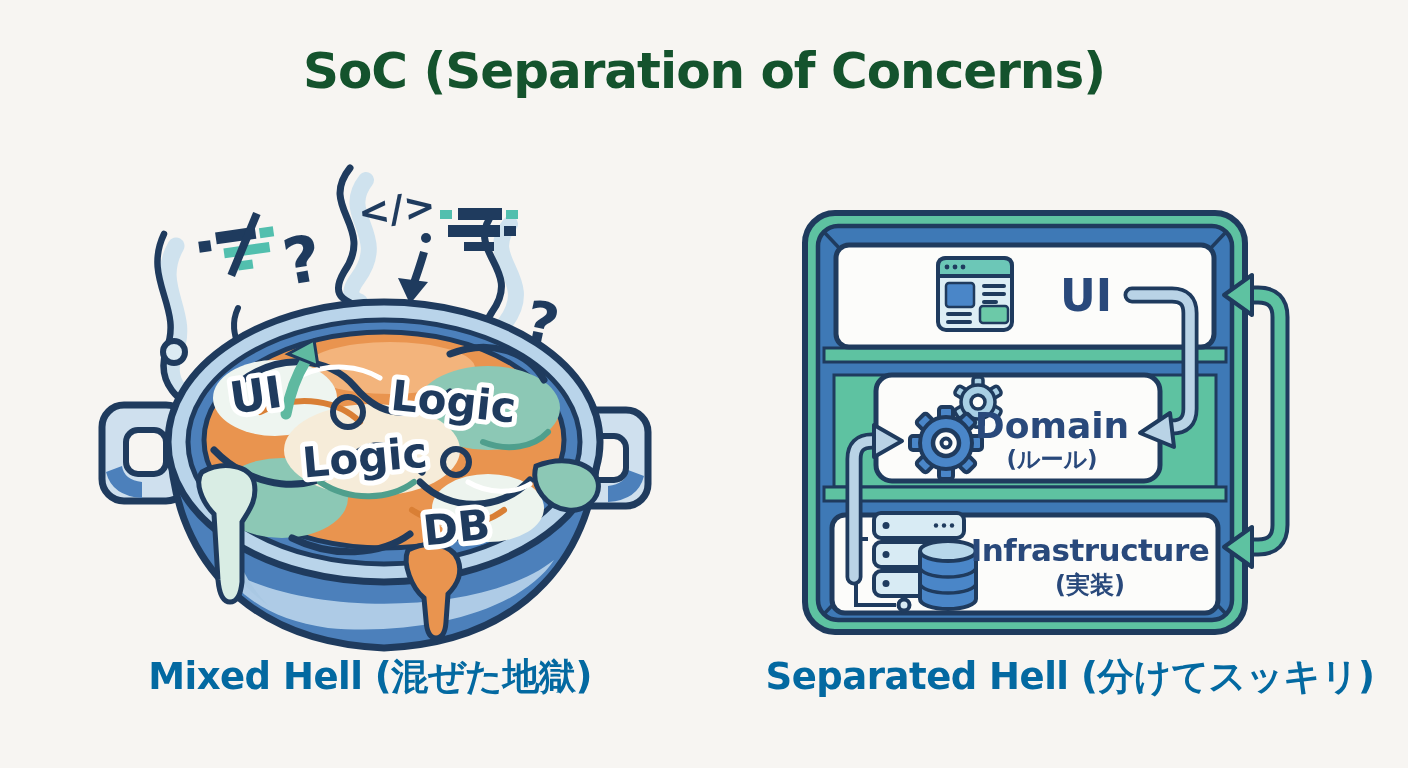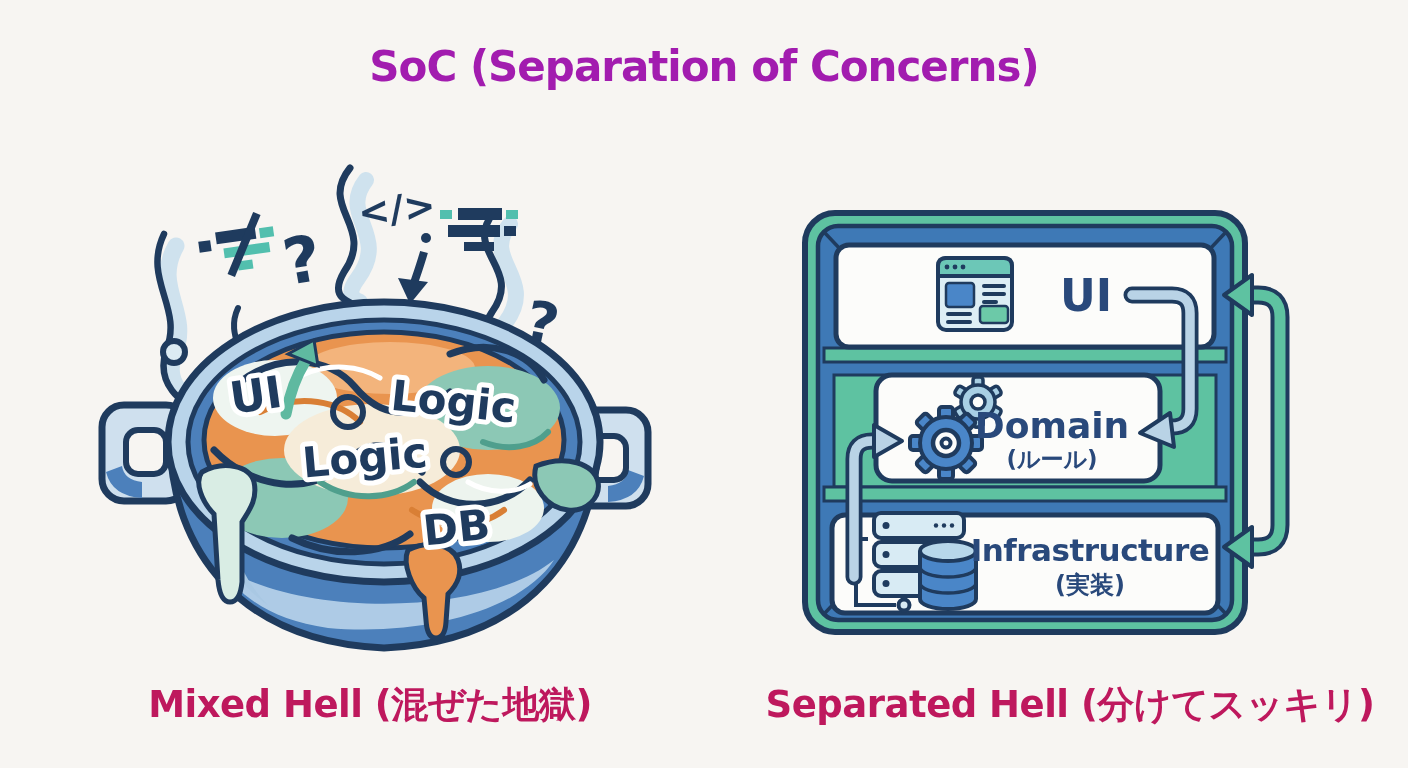--- a/index.html
+++ b/index.html
@@ -3,24 +3,24 @@
 <meta charset="utf-8">
 <style>
   html,body{margin:0;padding:0;}
   body{
     width:1408px;height:768px;position:relative;overflow:hidden;
     background:#f7f5f2;
     font-family:"DejaVu Sans","Liberation Sans",sans-serif;
   }
   .title{
     position:absolute;top:42px;left:0;width:1408px;text-align:center;
-    font-size:42px;font-weight:bold;letter-spacing:-1px;color:#a21caf;
+    font-size:50px;font-weight:bold;letter-spacing:-1px;color:#14532d;
   }
   .caption{
-    position:absolute;top:680px;font-size:37px;font-weight:bold;color:#be185d;
+    position:absolute;top:652px;font-size:37px;font-weight:bold;color:#0369a1;
     text-align:center;letter-spacing:-0.5px;white-space:nowrap;
   }
   .caption.left{left:70px;width:600px;}
   .caption.right{left:735px;width:670px;}
   svg text{font-family:"DejaVu Sans","Liberation Sans",sans-serif;}
   .halo{paint-order:stroke;stroke:#ffffff;stroke-width:10px;stroke-linejoin:round;}
 </style>
 </head>
 <body>
 

